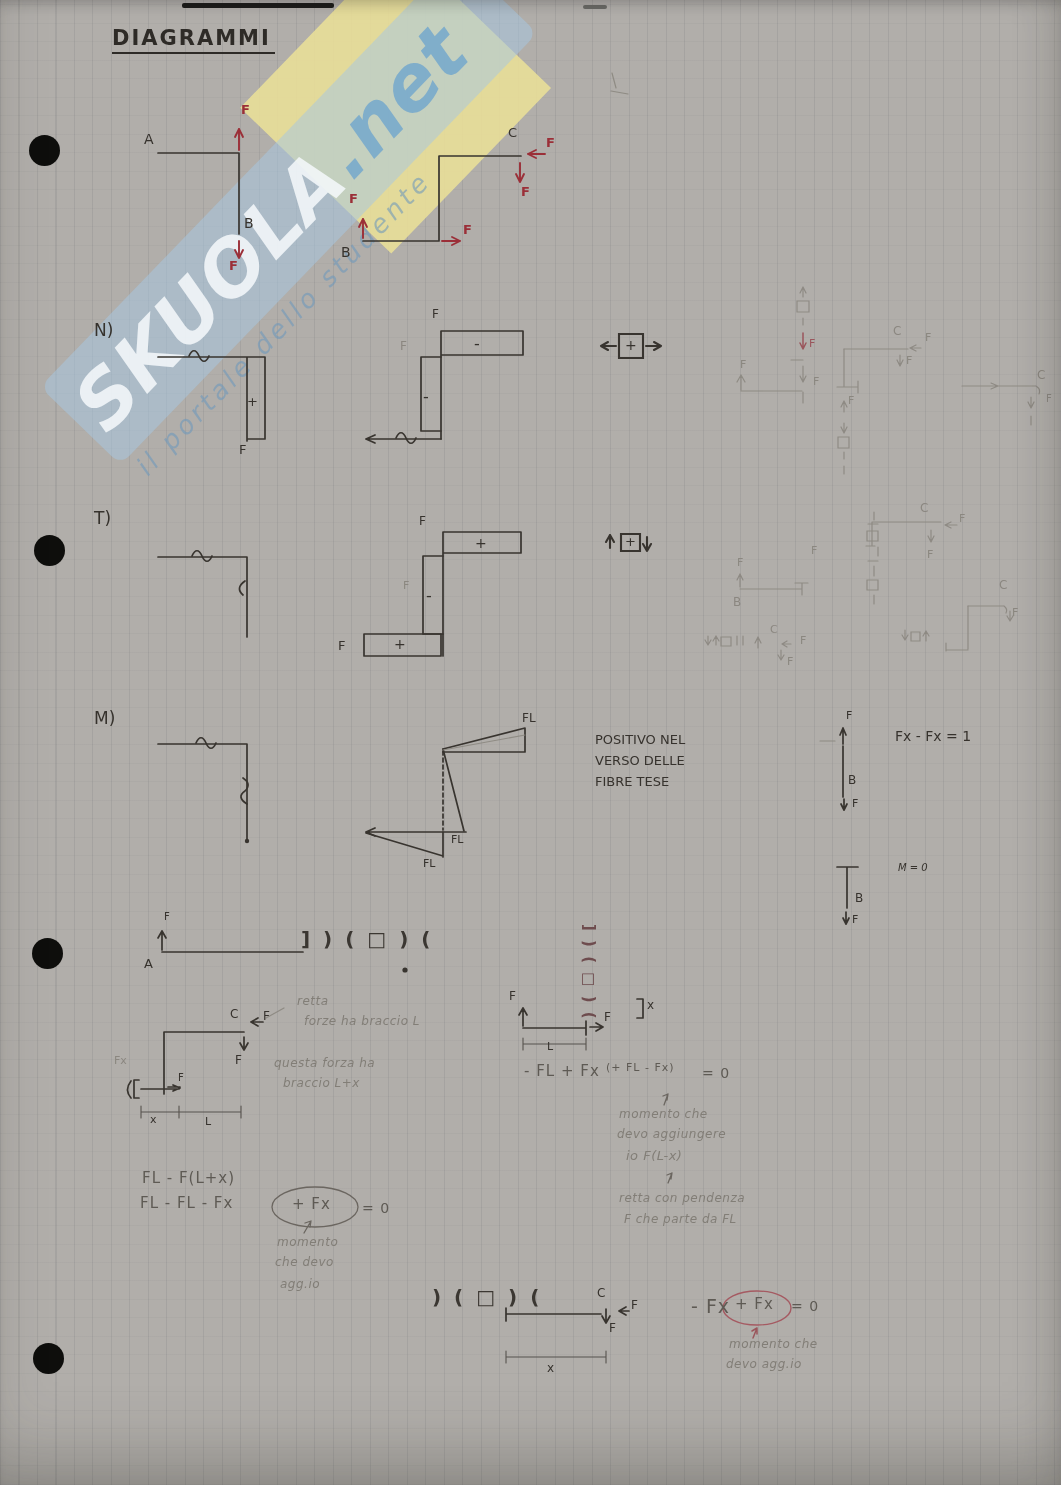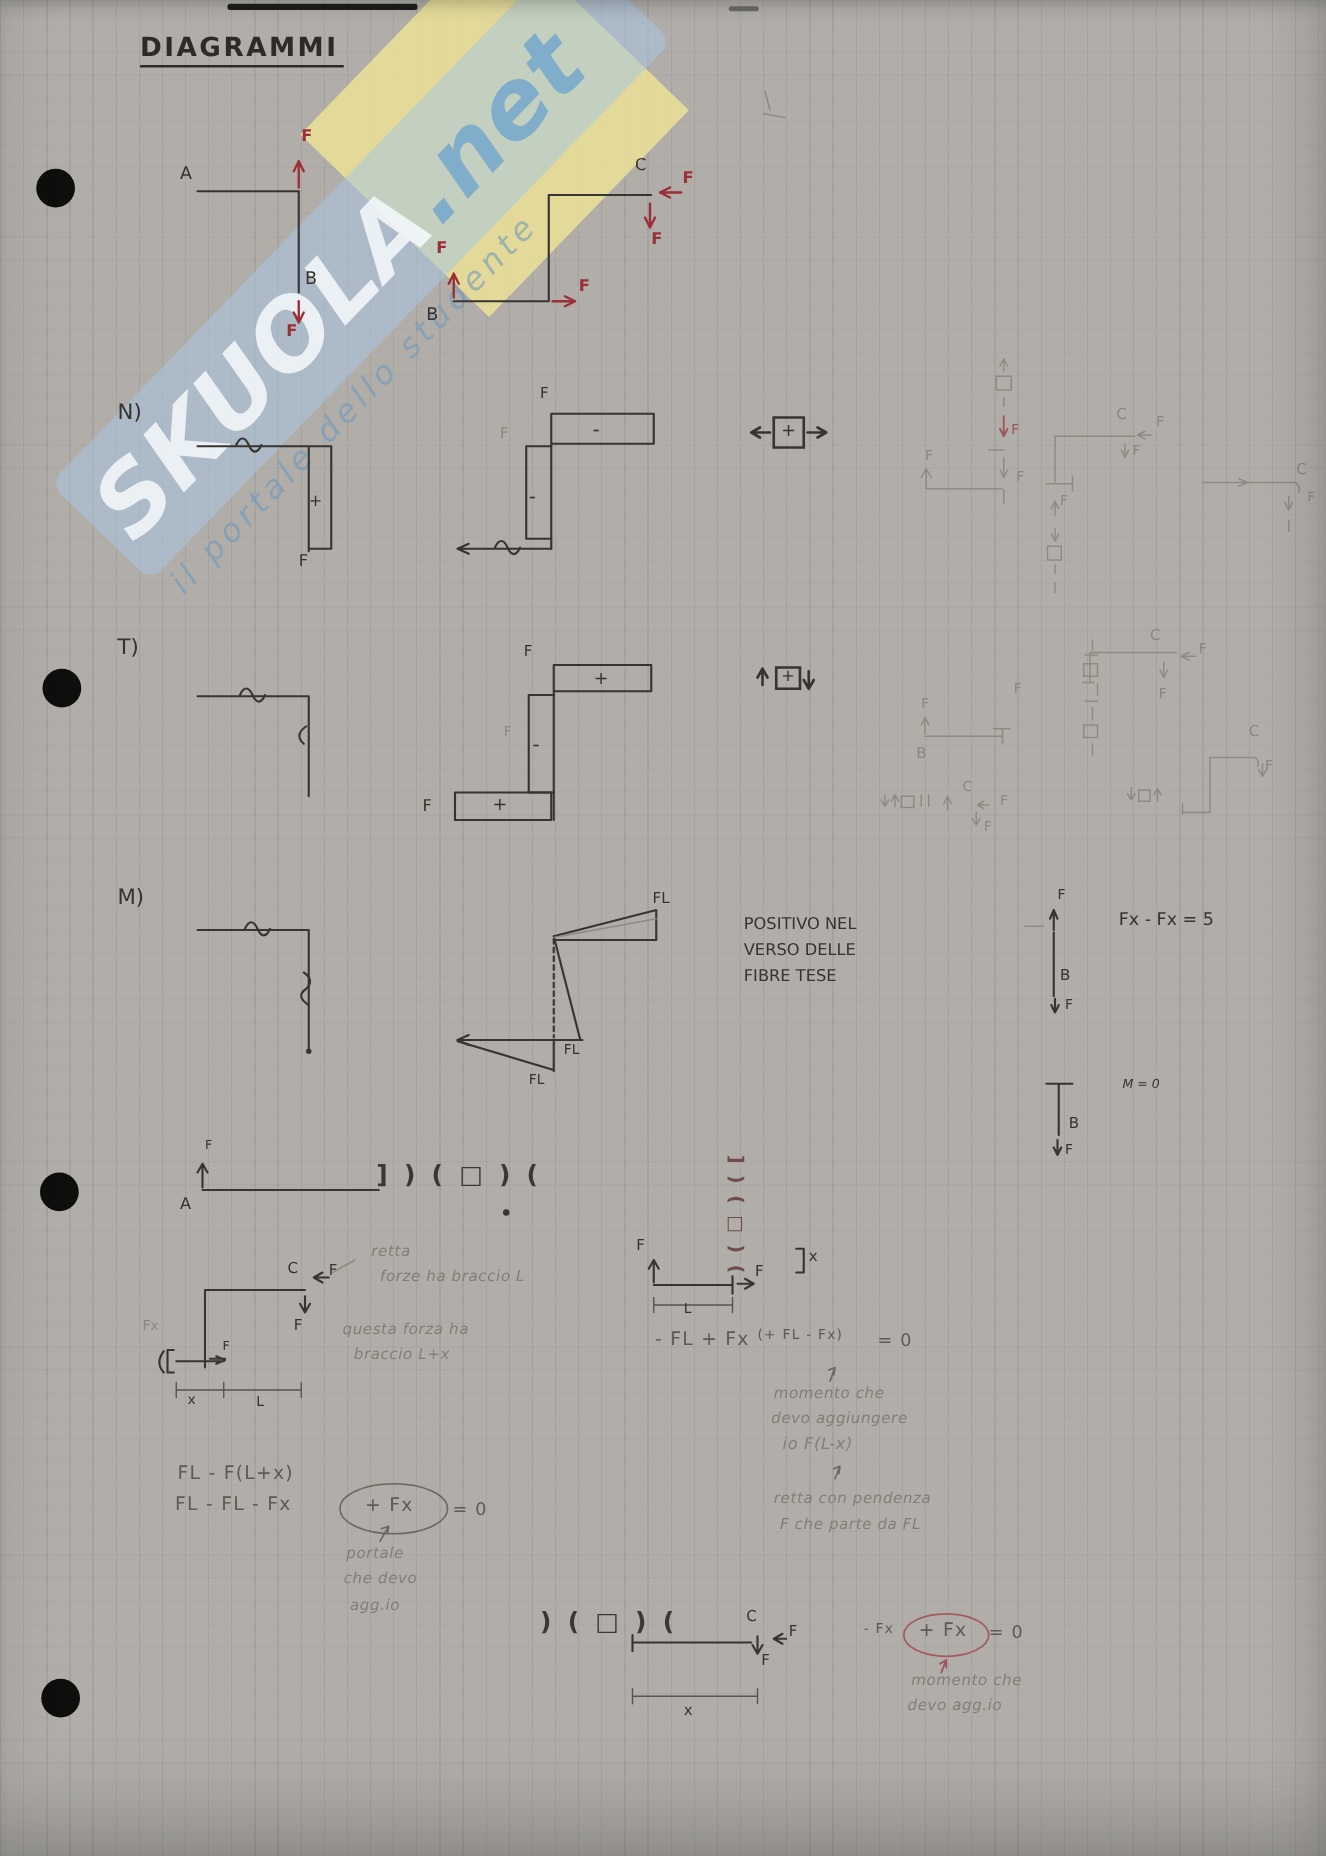--- a/index.html
+++ b/index.html
@@ -265,21 +265,21 @@
     <span class="lbl ink" style="left: 94px; top: 710px; font-size: 17px;">M)</span>
     <span class="lbl ink" style="left: 522px; top: 712px; font-size: 12px;">FL</span>
     <span class="lbl ink" style="left: 451px; top: 834px; font-size: 11px;">FL</span>
     <span class="lbl ink" style="left: 423px; top: 858px; font-size: 11px;">FL</span>
     <span class="lbl ink" style="left: 595px; top: 733px; font-size: 13px;">POSITIVO NEL</span>
     <span class="lbl ink" style="left: 595px; top: 754px; font-size: 13px;">VERSO DELLE</span>
     <span class="lbl ink" style="left: 595px; top: 775px; font-size: 13px;">FIBRE TESE</span>
     <span class="lbl ink" style="left: 846px; top: 710px; font-size: 11px;">F</span>
     <span class="lbl ink" style="left: 848px; top: 774px; font-size: 12px;">B</span>
     <span class="lbl ink" style="left: 852px; top: 798px; font-size: 11px;">F</span>
-    <span class="lbl ink" style="left: 895px; top: 729px; font-size: 14px;">Fx - Fx = 5</span>
+    <span class="lbl ink" style="left: 895px; top: 729px; font-size: 14px;">Fx - Fx = 1</span>
     <span class="lbl ink" style="left: 855px; top: 892px; font-size: 12px;">B</span>
     <span class="lbl ink" style="left: 852px; top: 914px; font-size: 11px;">F</span>
     <span class="lbl ink" style="left: 898px; top: 863px; font-size: 10px; font-style: italic;">M = 0</span>
     <span class="lbl ink" style="left: 164px; top: 912px; font-size: 10px;">F</span>
     <span class="lbl ink" style="left: 144px; top: 957px; font-size: 13px;">A</span>
     <span class="lbl sym" style="left: 301px; top: 929px; font-size: 20px;">] ) ( □ ) (</span>
     <span class="lbl ink" style="left: 230px; top: 1008px; font-size: 12px;">C</span>
     <span class="lbl ink" style="left: 263px; top: 1010px; font-size: 12px;">F</span>
     <span class="lbl ink" style="left: 235px; top: 1054px; font-size: 12px;">F</span>
     <span class="lbl faint" style="left: 114px; top: 1055px; font-size: 11px;">Fx</span>
@@ -287,41 +287,41 @@
     <span class="lbl ink" style="left: 150px; top: 1114px; font-size: 11px;">x</span>
     <span class="lbl ink" style="left: 205px; top: 1116px; font-size: 11px;">L</span>
     <span class="lbl pencil" style="left: 297px; top: 995px; font-size: 12px;">retta</span>
     <span class="lbl pencil" style="left: 304px; top: 1015px; font-size: 12px;">forze ha braccio L</span>
     <span class="lbl pencil" style="left: 274px; top: 1057px; font-size: 12px;">questa forza ha</span>
     <span class="lbl pencil" style="left: 283px; top: 1077px; font-size: 12px; text-align: right;">braccio L+x</span>
     <span class="lbl eq" style="left: 142px; top: 1171px; font-size: 15px;">FL - F(L+x)</span>
     <span class="lbl eq" style="left: 140px; top: 1196px; font-size: 15px;">FL - FL - Fx</span>
     <span class="lbl eq" style="left: 292px; top: 1197px; font-size: 15px;">+ Fx</span>
     <span class="lbl eq" style="left: 362px; top: 1201px; font-size: 14px;">= 0</span>
-    <span class="lbl pencil" style="left: 277px; top: 1236px; font-size: 12px;">portale</span>
+    <span class="lbl pencil" style="left: 277px; top: 1236px; font-size: 12px;">momento</span>
     <span class="lbl pencil" style="left: 275px; top: 1256px; font-size: 12px;">che devo</span>
     <span class="lbl pencil" style="left: 280px; top: 1278px; font-size: 12px; text-align: center;">agg.io</span>
     <span class="lbl symr" style="left: 596px; top: 924px; font-size: 15px; transform: rotate(90deg);">] ) ( □ ) (</span>
     <span class="lbl ink" style="left: 509px; top: 990px; font-size: 12px;">F</span>
     <span class="lbl ink" style="left: 604px; top: 1011px; font-size: 12px;">F</span>
     <span class="lbl ink" style="left: 547px; top: 1041px; font-size: 11px;">L</span>
     <span class="lbl ink" style="left: 647px; top: 999px; font-size: 12px;">x</span>
     <span class="lbl eq" style="left: 524px; top: 1064px; font-size: 15px;">- FL + Fx</span>
     <span class="lbl eq" style="left: 606px; top: 1062px; font-size: 11px;">(+ FL - Fx)</span>
     <span class="lbl eq" style="left: 702px; top: 1066px; font-size: 14px;">= 0</span>
     <span class="lbl pencil" style="left: 619px; top: 1108px; font-size: 12px;">momento che</span>
     <span class="lbl pencil" style="left: 617px; top: 1128px; font-size: 12px;">devo aggiungere</span>
     <span class="lbl pencil" style="left: 626px; top: 1149px; font-size: 13px;">io F(L-x)</span>
     <span class="lbl pencil" style="left: 619px; top: 1192px; font-size: 12px;">retta con pendenza</span>
     <span class="lbl pencil" style="left: 624px; top: 1213px; font-size: 12px;">F che parte da FL</span>
     <span class="lbl sym" style="left: 432px; top: 1287px; font-size: 20px;">) ( □ ) (</span>
     <span class="lbl ink" style="left: 597px; top: 1287px; font-size: 12px;">C</span>
     <span class="lbl ink" style="left: 631px; top: 1299px; font-size: 12px;">F</span>
     <span class="lbl ink" style="left: 609px; top: 1322px; font-size: 12px;">F</span>
     <span class="lbl ink" style="left: 547px; top: 1362px; font-size: 12px;">x</span>
-    <span class="lbl eq" style="left: 691px; top: 1297px; font-size: 11px;">- Fx</span>
+    <span class="lbl eq" style="left: 691px; top: 1297px; font-size: 19px;">- Fx</span>
     <span class="lbl eq" style="left: 735px; top: 1297px; font-size: 15px;">+ Fx</span>
     <span class="lbl eq" style="left: 791px; top: 1299px; font-size: 14px;">= 0</span>
     <span class="lbl pencil" style="left: 729px; top: 1338px; font-size: 12px;">momento che</span>
     <span class="lbl pencil" style="left: 726px; top: 1358px; font-size: 12px;">devo agg.io</span>
   </div>
 
 <div class="vignette"></div>
 
 </body></html>

